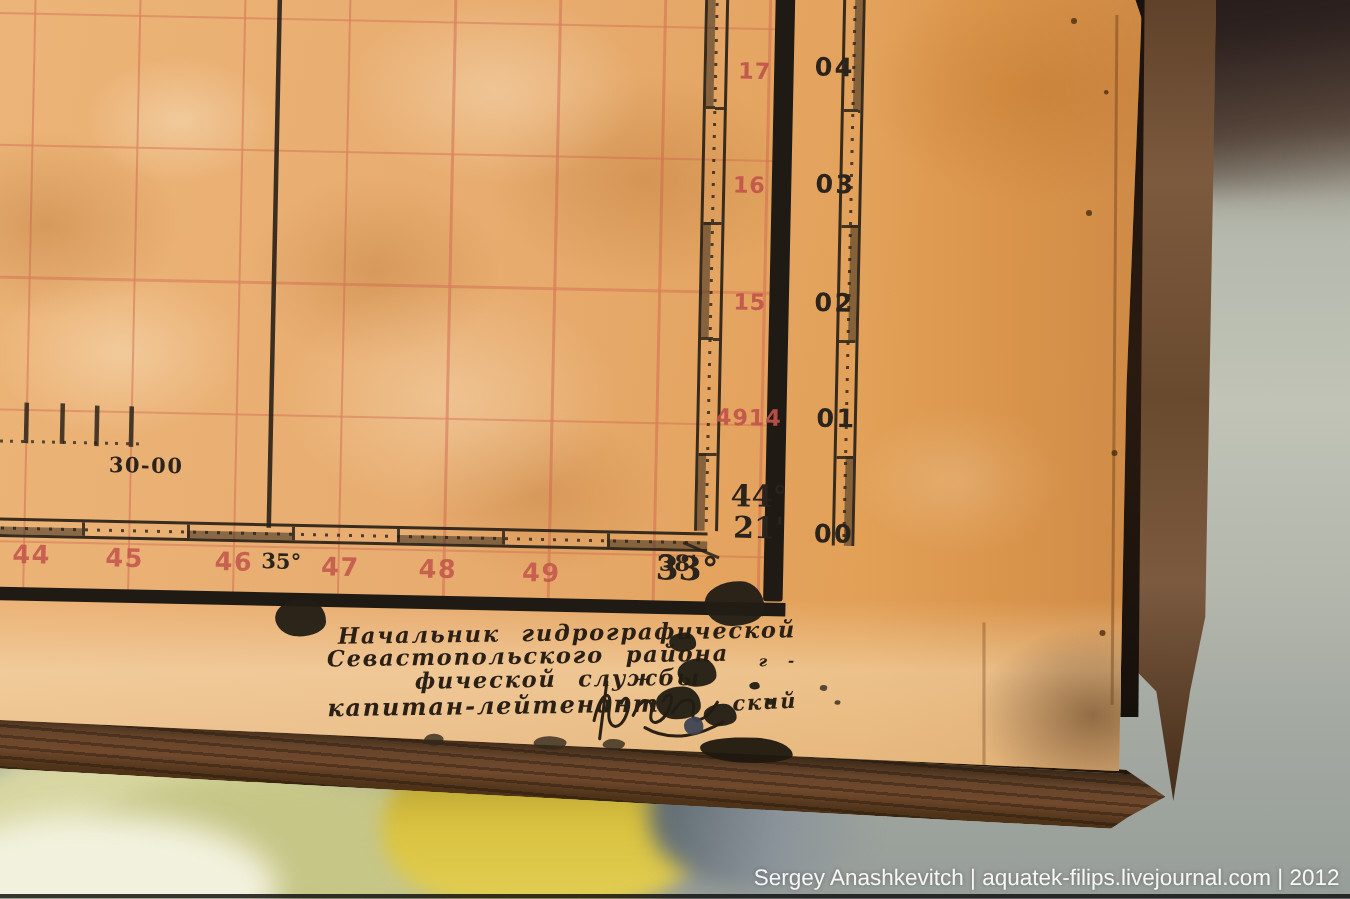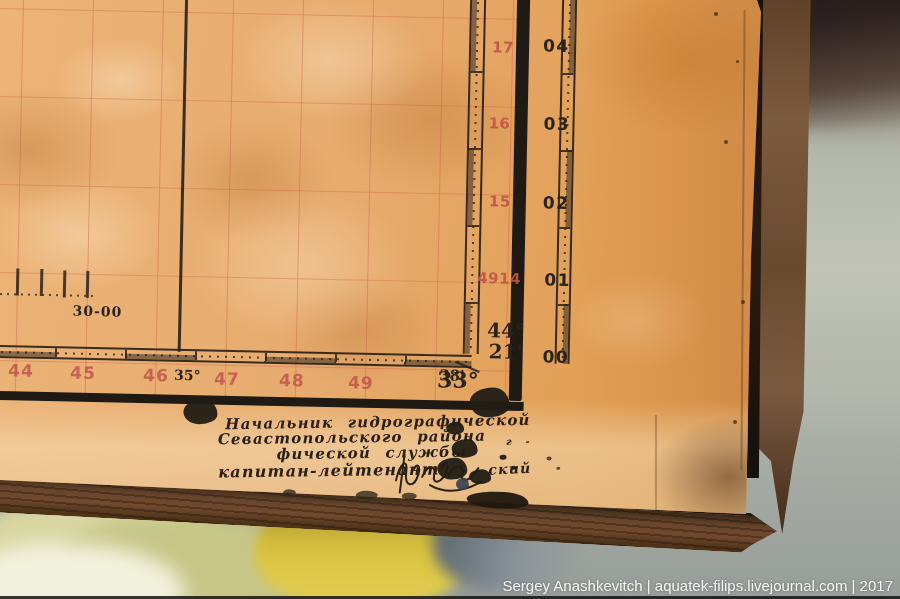--- a/index.html
+++ b/index.html
@@ -236,16 +236,16 @@
     <div class="ink" style="left:521px;top:455px;width:5px;height:4px;"></div>
     <div class="ink" style="left:466px;top:468px;width:13px;height:12px;background:#3d4553;"></div>
     <div class="ink" style="left:477px;top:481px;width:62px;height:17px;background:#20180f;transform:rotate(2deg);"></div>
     <div class="stain" style="left:293px;top:483px;width:13px;height:8px;"></div>
     <div class="stain" style="left:366px;top:483px;width:22px;height:9px;"></div>
     <div class="stain" style="left:412px;top:484px;width:15px;height:7px;"></div>
     <div class="stain" style="left:556px;top:445px;width:5px;height:4px;"></div>
     <div class="stain" style="left:566px;top:455px;width:4px;height:3px;"></div>
   </div>
 
-  <div class="watermark">Sergey Anashkevitch | aquatek-filips.livejournal.com | 2017</div>
+  <div class="watermark">Sergey Anashkevitch | aquatek-filips.livejournal.com | 2012</div>
   <div class="photo-edge-bottom"></div>
 
 </div>
 
 </body></html>

